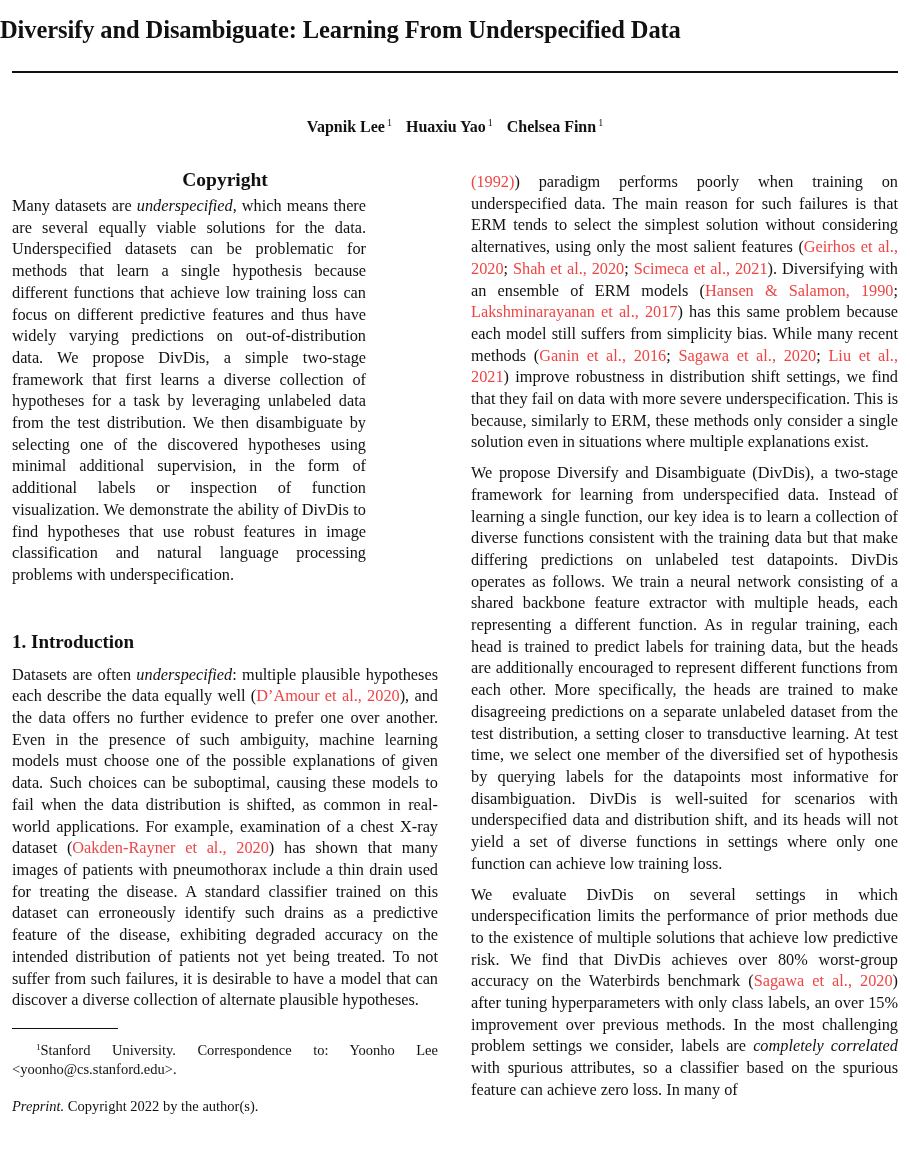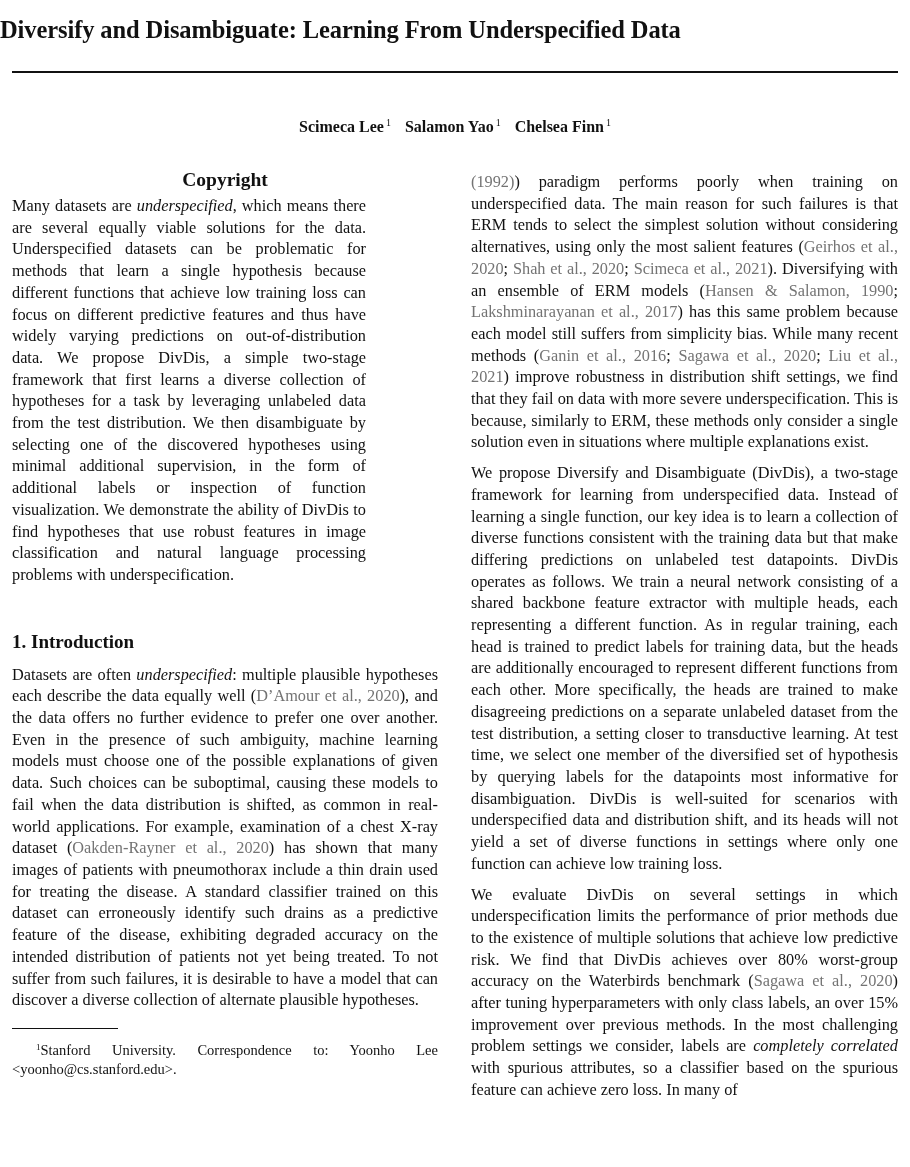--- a/index.html
+++ b/index.html
@@ -31,56 +31,57 @@
   .abstract-heading {
     text-align: center; font-weight: bold; font-size: 19.5px; line-height: 26px;
     margin: 0 0 2px 0; width: 426px;
   }
   .abstract-body { margin-left: 36px; width: 354px; }
 
   .section-heading {
     font-weight: bold; font-size: 19px; line-height: 26px;
     margin: 0;
   }
-  a.cite, span.cite { color: #737373; text-decoration: none; }
+  a.cite, span.cite { color: #ef4444; text-decoration: none; }
   em { font-style: italic; }
   .gap { height: 9px; }
   .fn-rule {
     width: 106px; border-top: 1px solid #111; margin: 8px 0 4px 0; height: 0;
   }
   .footnote { font-size: 14.5px; line-height: 19px; text-align: justify; margin-top: 9px; }
   .footnote sup { font-size: 9px; vertical-align: 5px; }
   .fn-indent { display: inline-block; width: 24px; }
   .preprint { font-size: 14.5px; line-height: 19px; margin-top: 18px; }
 </style>
 </head>
 <body>
 
 <div class="title">Diversify and Disambiguate: Learning From Underspecified Data</div>
 <div class="title-rule"></div>
 
 <div class="authors">
-  <span class="author"><span>Scimeca Lee</span><sup>1</sup></span>
-  <span class="author"><span>Salamon Yao</span><sup>1</sup></span>
+  <span class="author"><span>Vapnik Lee</span><sup>1</sup></span>
+  <span class="author"><span>Huaxiu Yao</span><sup>1</sup></span>
   <span class="author"><span>Chelsea Finn</span><sup>1</sup></span>
 </div>
 
 <div class="col col-left">
   <div class="abstract-heading">Copyright</div>
   <p class="abstract-body"><span>Many datasets are </span><em>underspecified</em><span>, which means there are several equally viable solutions for the data.  Underspecified datasets can be problematic for methods that learn a single hypothesis because different functions that achieve low training loss can focus on different predictive features and thus have widely varying predictions on out-of-distribution data. We propose DivDis, a simple two-stage framework that first learns a diverse collection of hypotheses for a task by leveraging unlabeled data from the test distribution. We then disambiguate by selecting one of the discovered hypotheses using minimal additional supervision, in the form of additional labels or inspection of function visualization. We demonstrate the ability of DivDis to find hypotheses that use robust features in image classification and natural language processing problems with underspecification.</span></p>
 
   <div style="height:43px"></div>
   <div class="section-heading">1. Introduction</div>
   <div style="height:9px"></div>
 
   <p><span>Datasets are often </span><em>underspecified</em><span>:  multiple plausible hypotheses each describe the data equally well (</span><a class="cite" href="#">D’Amour et al., 2020</a><span>), and the data offers no further evidence to prefer one over another. Even in the presence of such ambiguity, machine learning models must choose one of the possible explanations of given data. Such choices can be suboptimal, causing these models to fail when the data distribution is shifted, as common in real-world applications. For example, examination of a chest X-ray dataset (</span><a class="cite" href="#">Oakden-Rayner et al., 2020</a><span>) has shown that many images of patients with pneumothorax include a thin drain used for treating the disease. A standard classifier trained on this dataset can erroneously identify such drains as a predictive feature of the disease, exhibiting degraded accuracy on the intended distribution of patients not yet being treated.  To not suffer from such failures, it is desirable to have a model that can discover a diverse collection of alternate plausible hypotheses.</span></p>
   <div class="gap"></div>
 
   <div class="fn-rule"></div>
   <div class="footnote"><span class="fn-indent"></span><sup>1</sup><span>Stanford University.   Correspondence to:   Yoonho Lee &lt;yoonho@cs.stanford.edu&gt;.</span></div>
+  <div class="preprint"><em>Preprint.</em><span> Copyright 2022 by the author(s).</span></div>
 </div>
 
 <div class="col col-right">
   <p><a class="cite" href="#">(1992)</a><span>) paradigm performs poorly when training on underspecified data.  The main reason for such failures is that ERM tends to select the simplest solution without considering alternatives, using only the most salient features (</span><a class="cite" href="#">Geirhos et al., 2020</a><span>; </span><a class="cite" href="#">Shah et al., 2020</a><span>; </span><a class="cite" href="#">Scimeca et al., 2021</a><span>). Diversifying with an ensemble of ERM models (</span><a class="cite" href="#">Hansen &amp; Salamon, 1990</a><span>; </span><a class="cite" href="#">Lakshminarayanan et al., 2017</a><span>) has this same problem because each model still suffers from simplicity bias.  While many recent methods (</span><a class="cite" href="#">Ganin et al., 2016</a><span>; </span><a class="cite" href="#">Sagawa et al., 2020</a><span>; </span><a class="cite" href="#">Liu et al., 2021</a><span>) improve robustness in distribution shift settings, we find that they fail on data with more severe underspecification. This is because, similarly to ERM, these methods only consider a single solution even in situations where multiple explanations exist.</span></p>
   <div class="gap"></div>
   <p>We propose Diversify and Disambiguate (DivDis), a two-stage framework for learning from underspecified data. Instead of learning a single function, our key idea is to learn a collection of diverse functions consistent with the training data but that make differing predictions on unlabeled test datapoints.  DivDis operates as follows.  We train a neural network consisting of a shared backbone feature extractor with multiple heads, each representing a different function. As in regular training, each head is trained to predict labels for training data, but the heads are additionally encouraged to represent different functions from each other. More specifically, the heads are trained to make disagreeing predictions on a separate unlabeled dataset from the test distribution, a setting closer to transductive learning. At test time, we select one member of the diversified set of hypothesis by querying labels for the datapoints most informative for disambiguation. DivDis is well-suited for scenarios with underspecified data and distribution shift, and its heads will not yield a set of diverse functions in settings where only one function can achieve low training loss.</p>
   <div class="gap"></div>
   <p><span>We evaluate DivDis on several settings in which underspecification limits the performance of prior methods due to the existence of multiple solutions that achieve low predictive risk.  We find that DivDis achieves over 80% worst-group accuracy on the Waterbirds benchmark (</span><a class="cite" href="#">Sagawa et al., 2020</a><span>) after tuning hyperparameters with only class labels, an over 15% improvement over previous methods. In the most challenging problem settings we consider, labels are </span><em>completely correlated</em><span> with spurious attributes, so a classifier based on the spurious feature can achieve zero loss.  In many of</span></p>
 </div>
 

